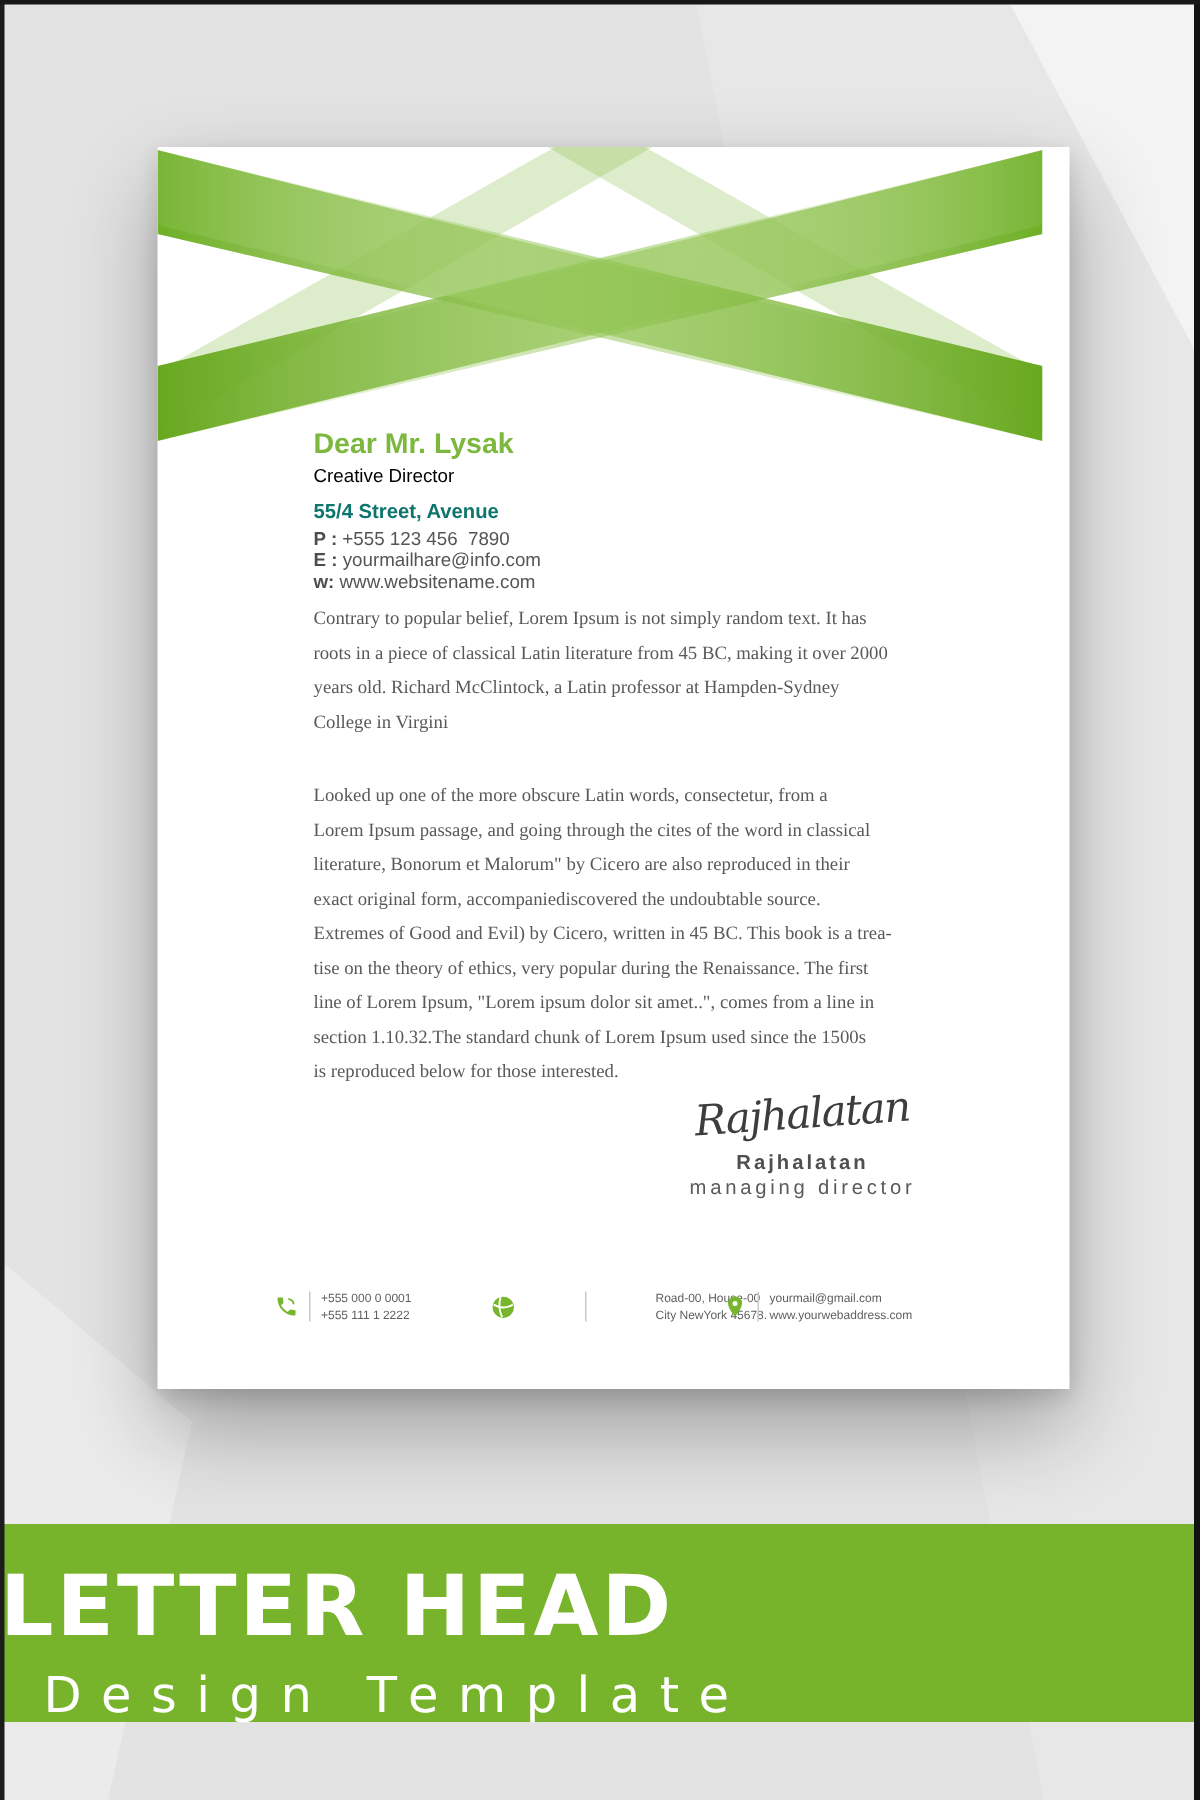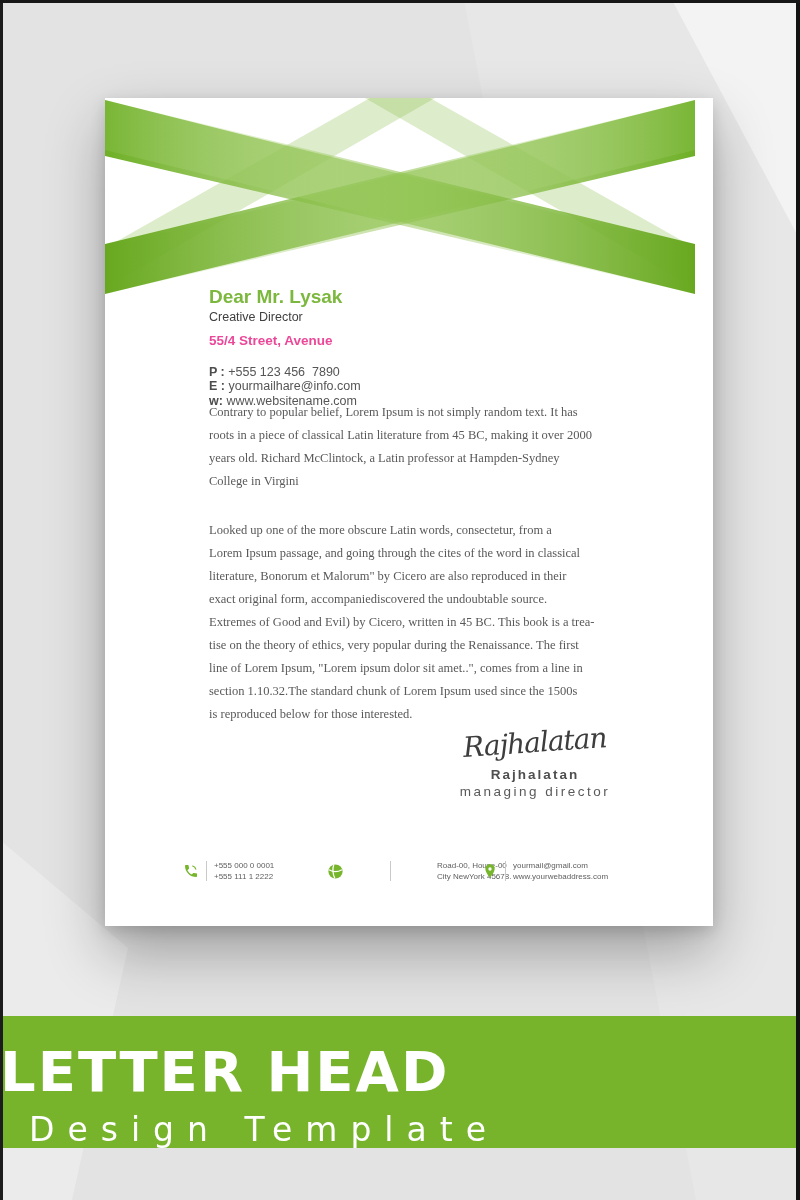--- a/index.html
+++ b/index.html
@@ -22,23 +22,23 @@
     box-shadow:inset 0 3px 0 #171717, inset 3px 0 0 #1c1c1c, inset -4px 0 0 #121212;}
   
   .paper{
     position:absolute; left:105px; top:98px; width:608px; height:828px;
     background:#ffffff;
     box-shadow:0 26px 55px rgba(0,0,0,.30), 0 5px 14px rgba(0,0,0,.14);
   }
   .header-art{position:absolute;left:0;top:0;width:590px;height:200px;display:block;}
   
   .greeting{position:absolute;left:104px;top:188px;font-size:19px;font-weight:bold;color:#7cb83e;}
-  .greet-sub{position:absolute;left:104px;top:212px;font-size:12.5px;color:#404040;}
+  .greet-sub{position:absolute;left:104px;top:212px;font-size:12.5px;color:#000000;}
   .addr{position:absolute;left:104px;top:236px;font-size:12.5px;color:#555;line-height:14.5px;}
-  .addr .street{font-size:13.5px;font-weight:bold;color:#ec4899;margin-bottom:16px;}
+  .addr .street{font-size:13.5px;font-weight:bold;color:#0f766e;margin-bottom:3px;}
   .addr .lbl{font-weight:bold;color:#4d4d4d;}
   .addr .val{white-space:pre;}
   .para{position:absolute;left:104px;width:478px;font-size:12.5px;line-height:23px;color:#595959;white-space:pre-line;font-family:Liberation Serif, serif;}
   .para1{top:303px;}
   .para2{top:421px;}
   .sig{position:absolute;left:318px;top:628px;width:224px;text-align:center;}
   .sig .script{display:inline-block;font-family:"DejaVu Serif",serif;font-style:italic;
     font-size:28px;color:#3d3d3d;transform:rotate(-4deg);letter-spacing:-1px;}
   .sig .name{margin-top:8px;font-size:13.5px;font-weight:bold;letter-spacing:2px;color:#4f4f4f;}
   .sig .title{margin-top:2px;font-size:13.5px;letter-spacing:2.5px;color:#5a5a5a;}

